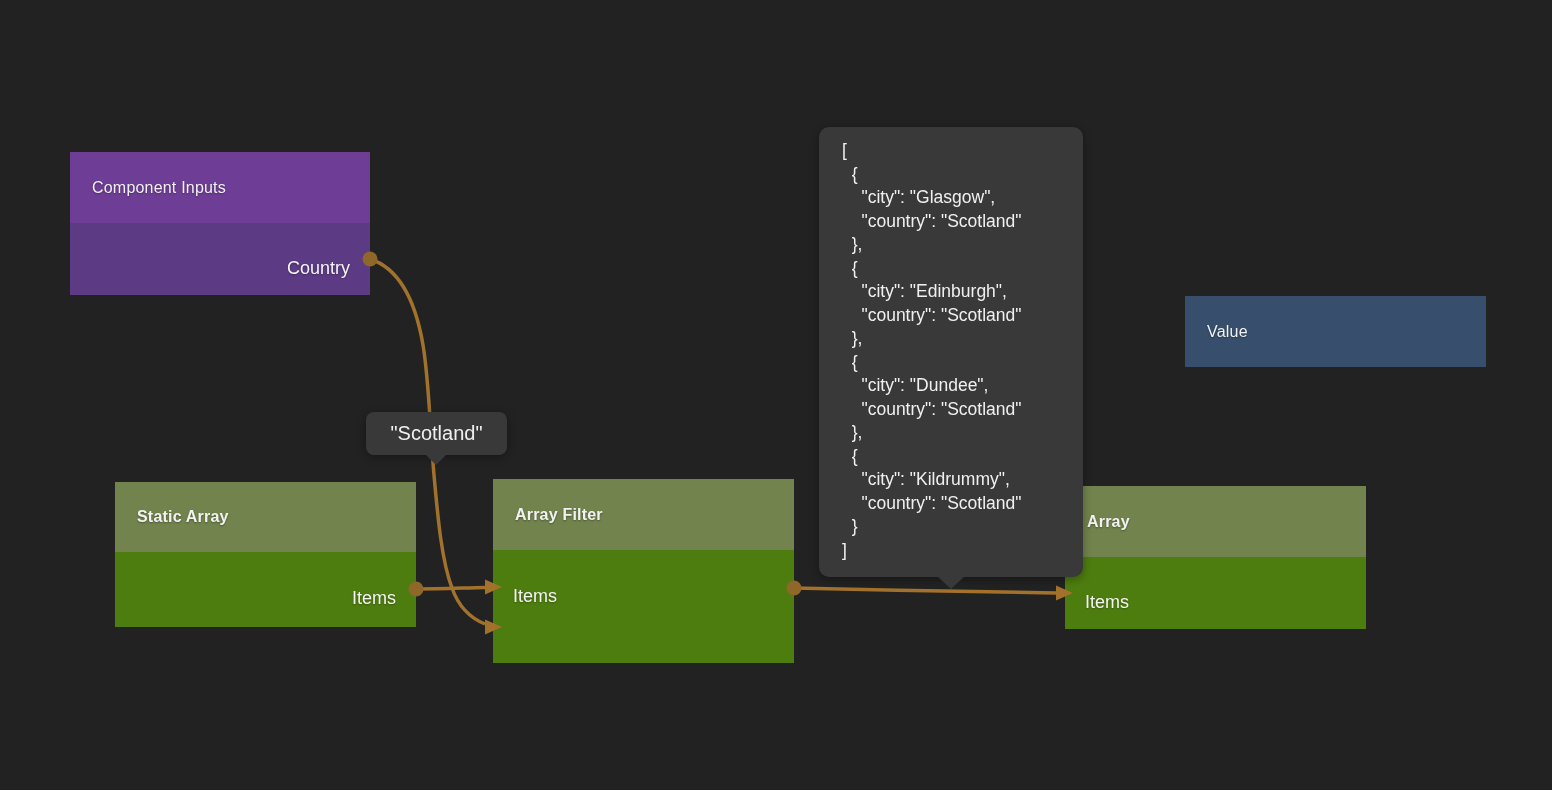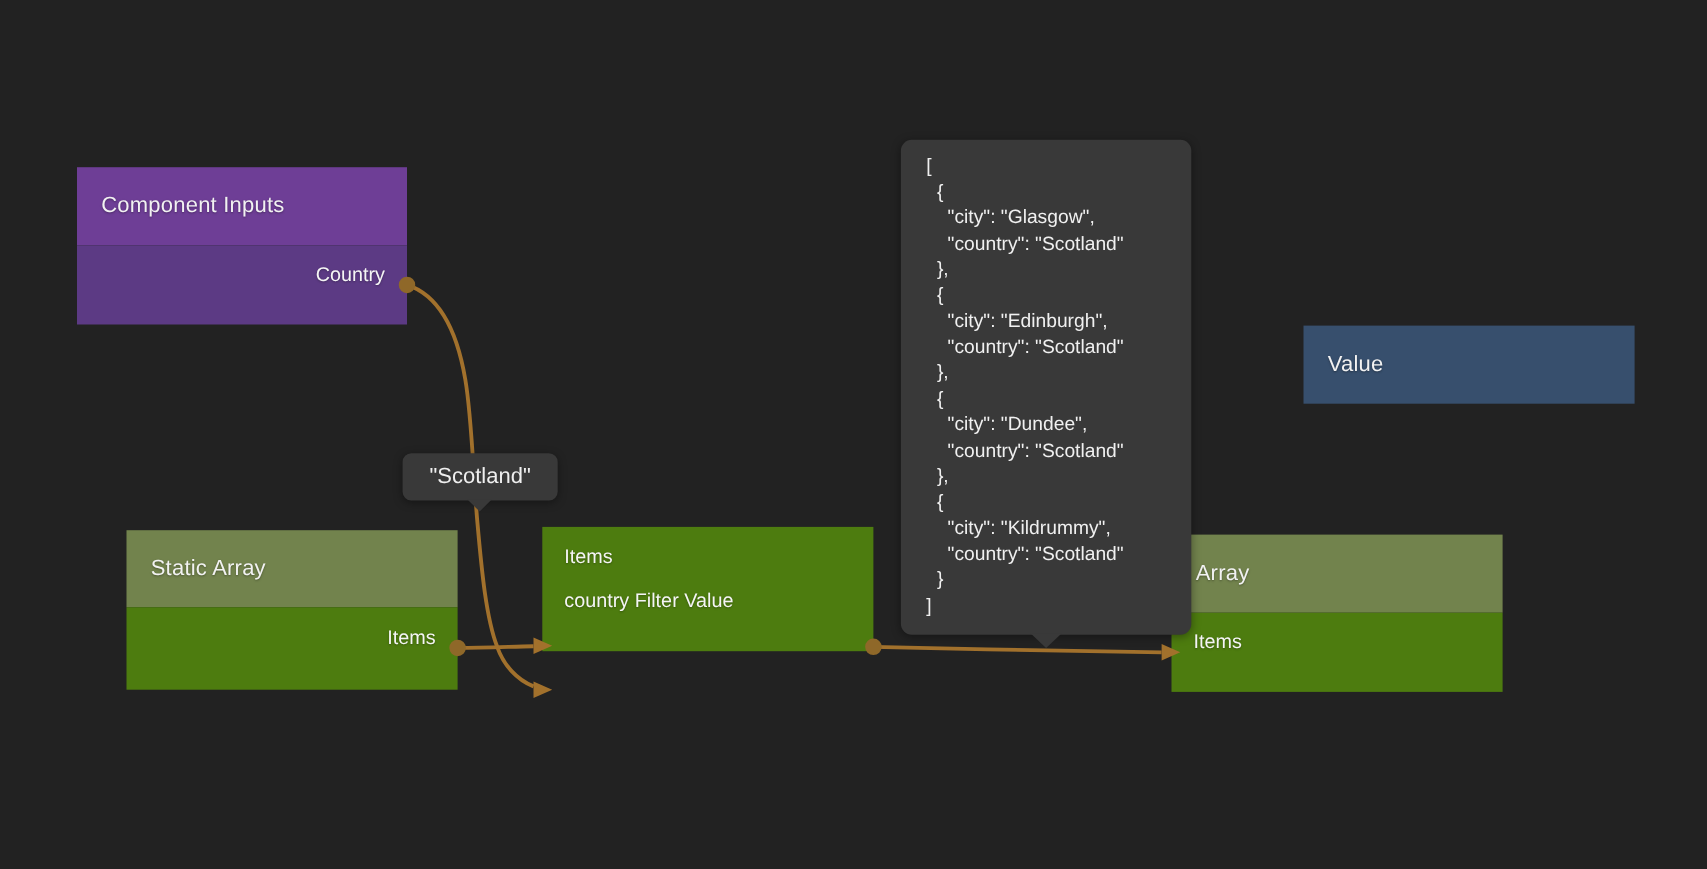--- a/index.html
+++ b/index.html
@@ -20,48 +20,48 @@
     color: #f2f2f2;
   }
   .node-header {
     display: flex;
     align-items: center;
     padding: 0 22px;
     height: 71px;
     box-sizing: border-box;
   }
   .node-title {
-    font-size: 20px;
+    font-size: 16px;
     letter-spacing: .2px;
     text-shadow: 0 1px 2px rgba(0,0,0,.35);
     white-space: nowrap;
   }
   .node-body {
     box-sizing: border-box;
     padding-top: 16px;
   }
   .port-row {
     height: 40px;
     display: flex;
-    align-items: flex-start;
+    align-items: flex-end;
     padding: 0 20px;
     box-sizing: border-box;
   }
   .port-row.out { justify-content: flex-end; }
   .port-row.in  { justify-content: flex-start; }
   .port-label {
     font-size: 18px;
     color: #f5f5f5;
     text-shadow: 0 1px 2px rgba(0,0,0,.3);
     white-space: nowrap;
   }
   
   .node.purple .node-header { background: #6E3E96; }
   .node.purple .node-body   { background: #5C3A84; }
-  .node.green  .node-header { background: #72834D; }
+  .node.green  .node-header { background: #72834D; font-weight: bold; }
   .node.green  .node-body   { background: #4d7c0f; }
   .node.blue   .node-header { background: #374F6D; }
 
   
   .n-component-inputs { left: 70px;  top: 152px; width: 300px; }
   .n-component-inputs .node-body { height: 72px; }
   .n-static-array     { left: 115px; top: 482px; width: 301px; }
   .n-static-array .node-header { height: 70px; }
   .n-static-array .node-body   { height: 75px; padding-top: 17px; }
   .n-array-filter     { left: 493px; top: 479px; width: 301px; }
@@ -149,26 +149,26 @@
       <span class="node-title">Static Array</span>
     </div>
     <div class="node-body">
       <div class="port-row out">
         <span class="port-label">Items</span>
       </div>
     </div>
   </div>
 
   <div class="node green n-array-filter">
+    <div class="node-header">
+      <span class="node-title">Array Filter</span>
+    </div>
     <div class="node-body">
       <div class="port-row in">
         <span class="port-label">Items</span>
-      </div>
-      <div class="port-row in">
-        <span class="port-label">country Filter Value</span>
       </div>
     </div>
   </div>
 
   <div class="node green n-array">
     <div class="node-header">
       <span class="node-title">Array</span>
     </div>
     <div class="node-body">
       <div class="port-row in">

